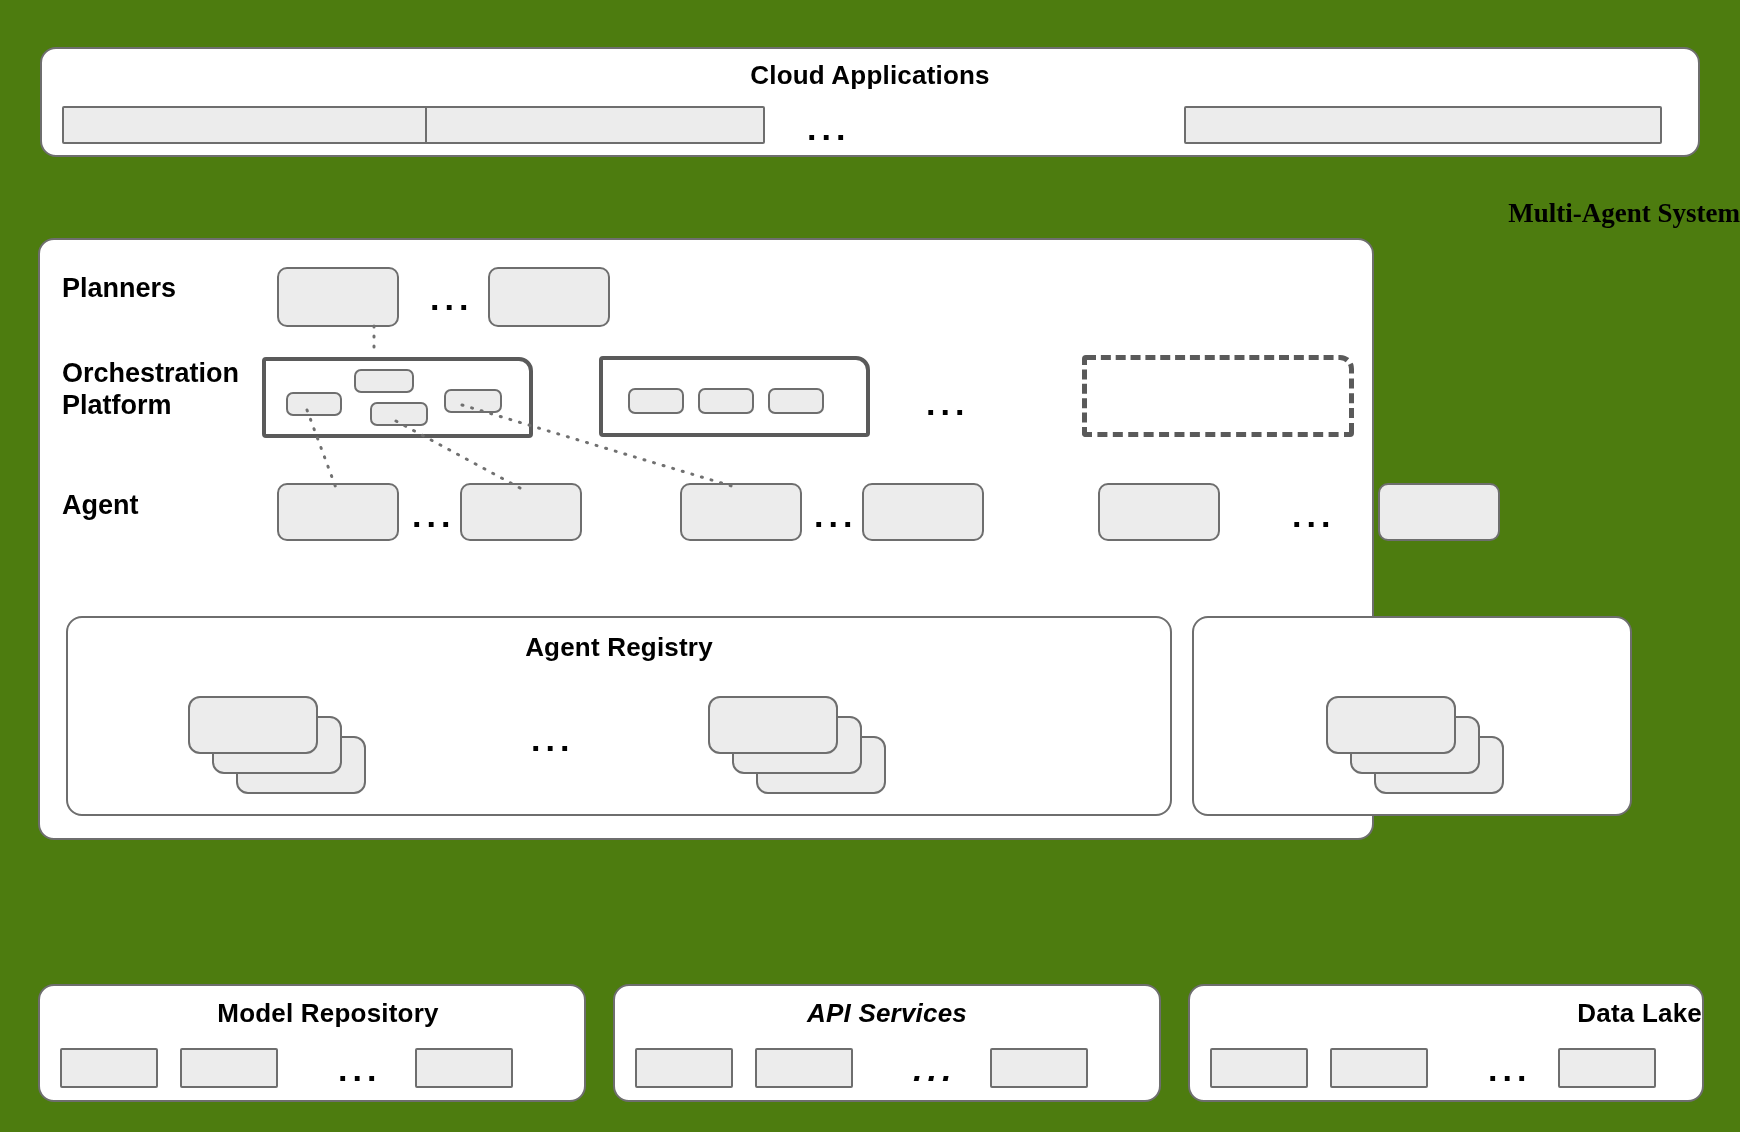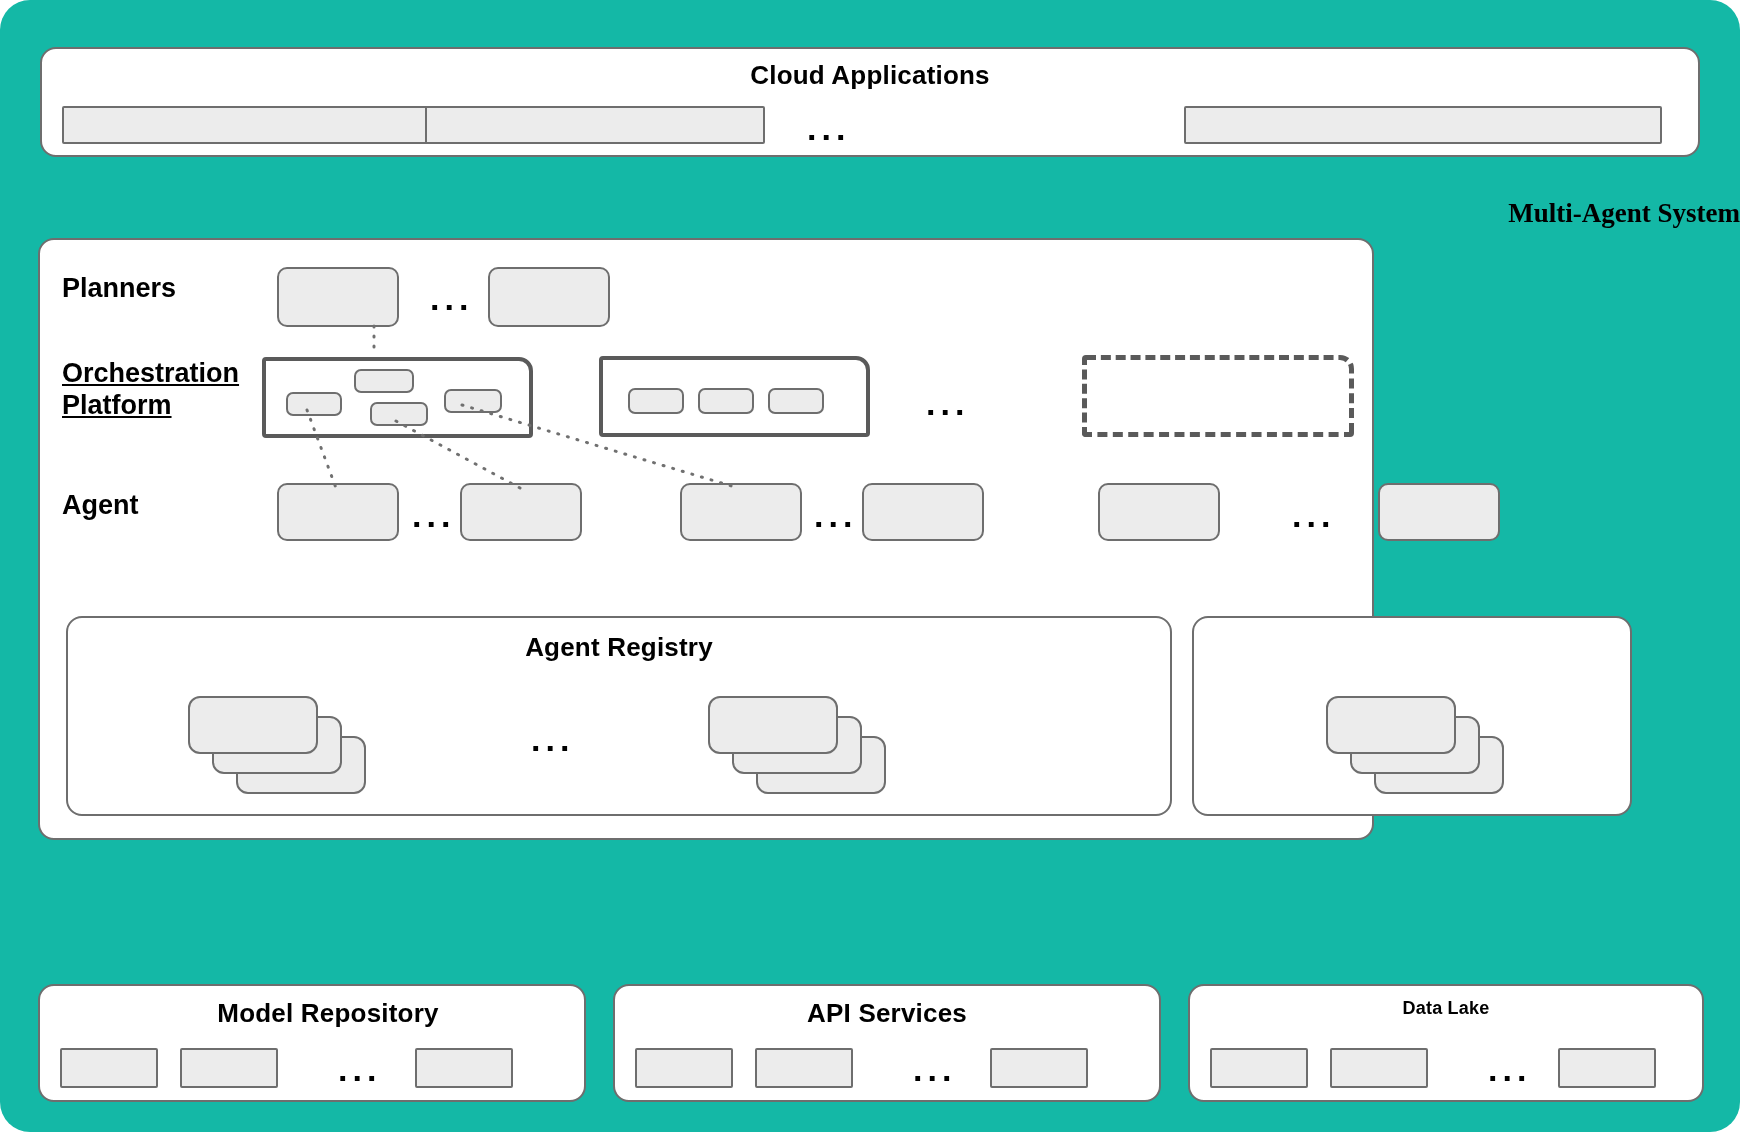--- a/index.html
+++ b/index.html
@@ -8,23 +8,22 @@
     background: #ffffff;
   }
   body {
     font-family: "Liberation Sans", sans-serif;
     -webkit-font-smoothing: antialiased;
   }
   #canvas {
     position: relative;
     width: 1740px;
     height: 1132px;
-    background: #14b8a6;
+    background: #4d7c0f;
     overflow: hidden;
-    border-radius: 30px;
   }
 
   
   .outer-card {
     position: absolute;
     background: #ffffff;
     border: 2px solid #6e6e6e;
     border-radius: 16px;
     box-sizing: border-box;
   }
@@ -118,21 +117,21 @@
               font-size:27px; font-weight:bold; color:#000;font-family:Liberation Serif, serif;">Multi-Agent System</div>
 
   <div class="outer-card" style="left:38px; top:238px; width:1336px; height:602px;">
 
     <div class="row-label" style="left:22px; top:33px; font-size:27px;">Planners</div>
 
     <div class="chip rnd" style="left:237px; top:27px; width:122px; height:60px;"></div>
     <div class="ellipsis" style="left:390px; top:41px; font-size:34px;">...</div>
     <div class="chip rnd" style="left:448px; top:27px; width:122px; height:60px;"></div>
 
-    <div class="row-label" style="left:22px; top:118px; font-size:27px;text-decoration:underline;">Orchestration
+    <div class="row-label" style="left:22px; top:118px; font-size:27px;">Orchestration
 Platform</div>
 
     <div class="orch-box" style="left:222px; top:117px; width:271px; height:81px;">
       <div class="chip pill" style="left:20px; top:31px; width:56px; height:24px;"></div>
       <div class="chip pill" style="left:88px; top:8px; width:60px; height:24px;"></div>
       <div class="chip pill" style="left:104px; top:41px; width:58px; height:24px;"></div>
       <div class="chip pill" style="left:178px; top:28px; width:58px; height:24px;"></div>
     </div>
 
     <div class="orch-box" style="left:559px; top:116px; width:271px; height:81px;">
@@ -188,30 +187,30 @@
   </div>
 
   <div class="outer-card" style="left:38px; top:984px; width:548px; height:118px;padding-left:16px;">
     <div class="section-title" style="top:12px; font-size:26px;">Model Repository</div>
     <div class="chip sq" style="left:20px; top:62px; width:98px; height:40px;"></div>
     <div class="chip sq" style="left:140px; top:62px; width:98px; height:40px;"></div>
     <div class="ellipsis" style="left:298px; top:66px; font-size:34px;">...</div>
     <div class="chip sq" style="left:375px; top:62px; width:98px; height:40px;"></div>
   </div>
 
-  <div class="outer-card" style="left:613px; top:984px; width:548px; height:118px;">
+  <div class="outer-card" style="left:613px; top:984px; width:548px; height:118px;font-style:italic;">
     <div class="section-title" style="top:12px; font-size:26px;">API Services</div>
     <div class="chip sq" style="left:20px; top:62px; width:98px; height:40px;"></div>
     <div class="chip sq" style="left:140px; top:62px; width:98px; height:40px;"></div>
     <div class="ellipsis" style="left:298px; top:66px; font-size:34px;">...</div>
     <div class="chip sq" style="left:375px; top:62px; width:98px; height:40px;"></div>
   </div>
 
   <div class="outer-card" style="left:1188px; top:984px; width:516px; height:118px;">
-    <div class="section-title" style="top:12px; font-size:18px;">Data Lake</div>
+    <div class="section-title" style="top:12px; font-size:26px;text-align:right;">Data Lake</div>
     <div class="chip sq" style="left:20px; top:62px; width:98px; height:40px;"></div>
     <div class="chip sq" style="left:140px; top:62px; width:98px; height:40px;"></div>
     <div class="ellipsis" style="left:298px; top:66px; font-size:34px;">...</div>
     <div class="chip sq" style="left:368px; top:62px; width:98px; height:40px;"></div>
   </div>
 
   <svg id="links" viewBox="0 0 1740 1132" xmlns="http://www.w3.org/2000/svg">
 
     <line x1="374" y1="326" x2="374" y2="353"></line>
 

